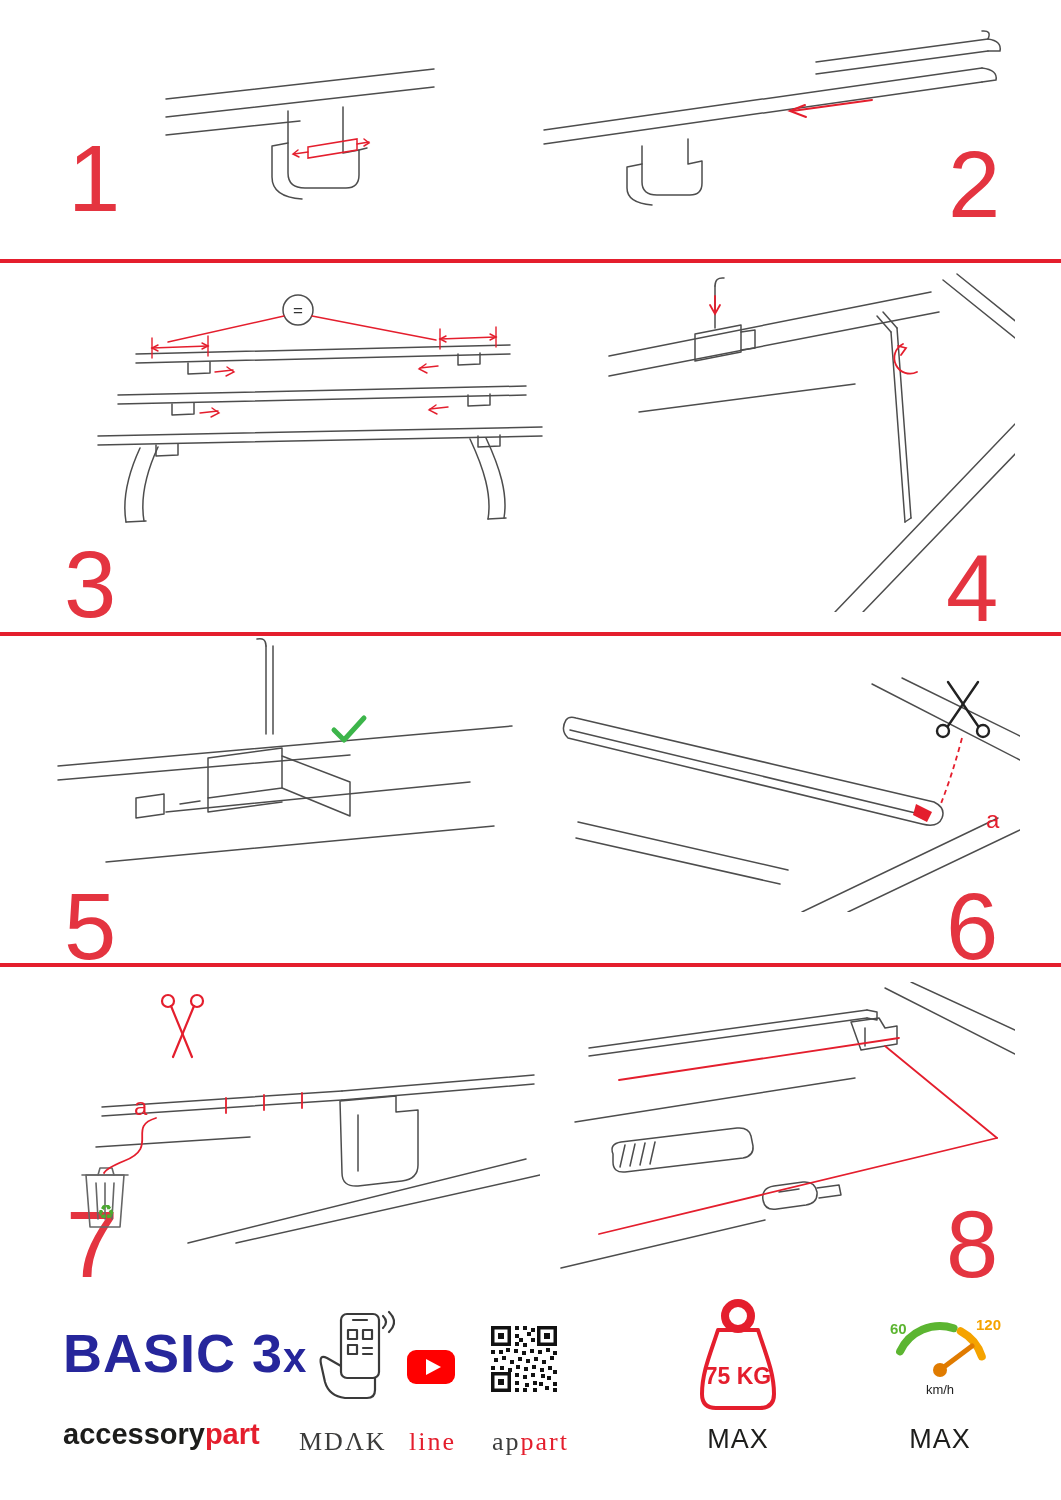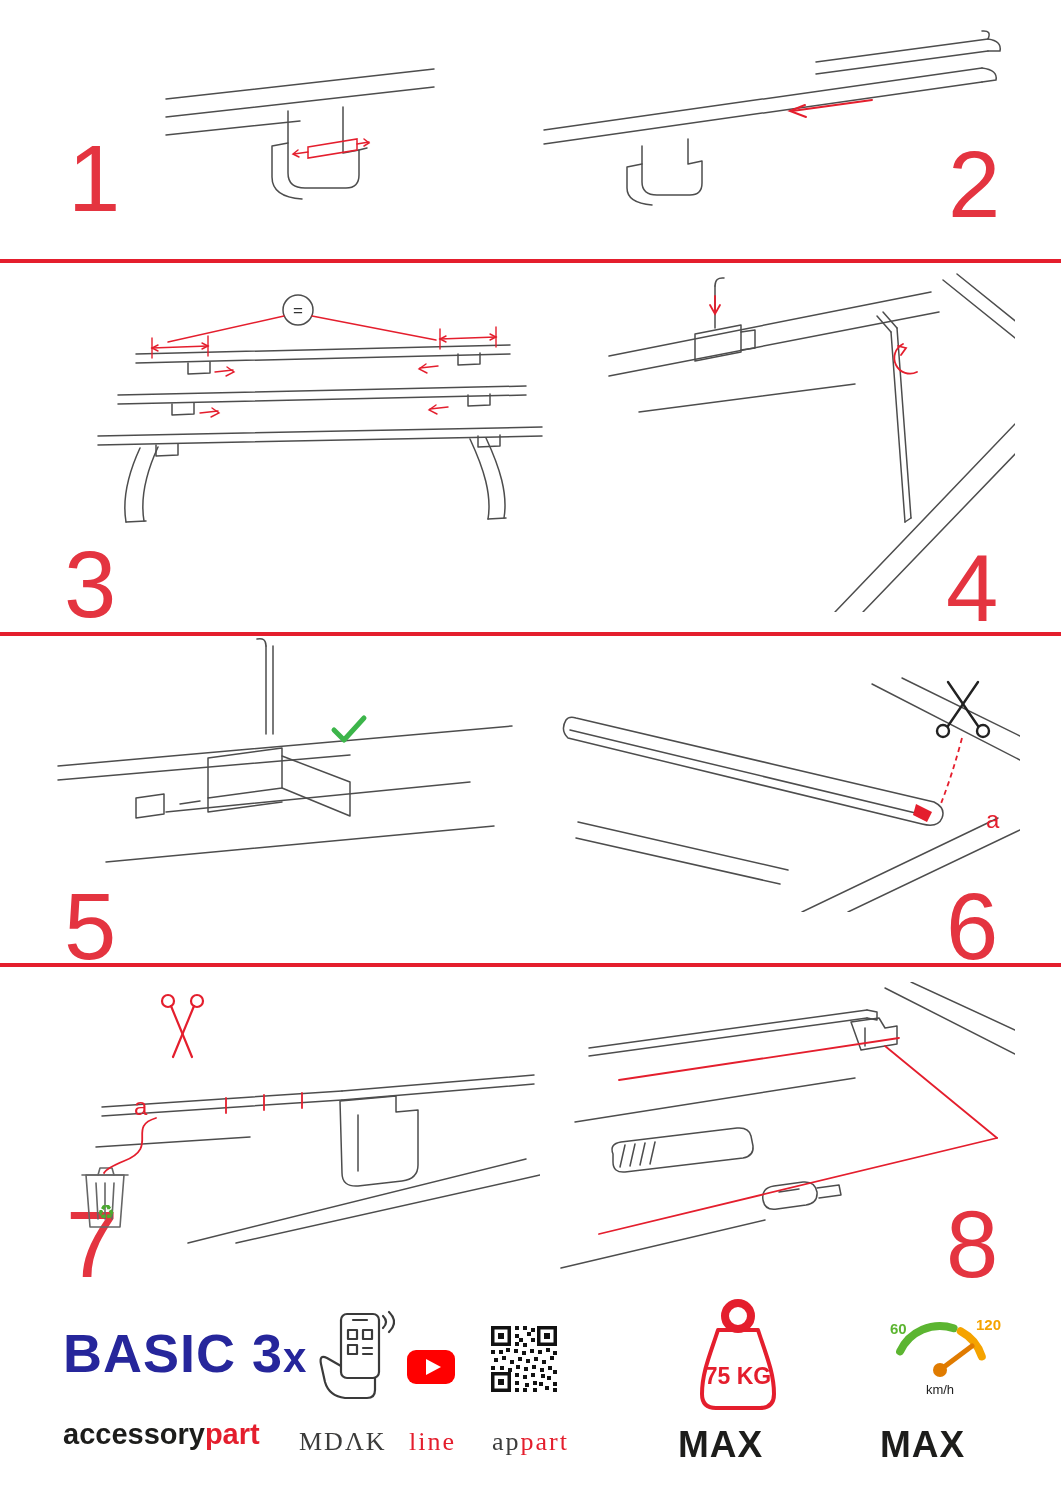--- a/index.html
+++ b/index.html
@@ -16,22 +16,22 @@
   .step-num{position:absolute;color:var(--red);font-size:94px;line-height:1;}
   .divider{position:absolute;left:0;width:1061px;height:4px;background:var(--line-red);}
   .logo{position:absolute;left:63px;top:1326px;color:var(--navy);font-weight:bold;
         font-size:54px;line-height:1;letter-spacing:1px;text-align:right;}
   .logo .sub{font-size:42px;}
   .brand{position:absolute;left:63px;top:1418px;font-size:29px;font-weight:bold;color:var(--ink);}
   .brand .red{color:var(--line-red);}
   .partner{position:absolute;font-size:26px;color:#3c3c3b;letter-spacing:2px;font-family:Liberation Serif, serif;}
   .partner.red{color:var(--line-red);}
   .partner .red{color:var(--line-red);}
-  .max-label{position:absolute;width:120px;font-size:37px;
-             color:var(--ink);letter-spacing:1px;font-weight:bold;}
+  .max-label{position:absolute;width:120px;text-align:center;font-size:27px;
+             color:var(--ink);letter-spacing:1px;}
   svg{display:block;}
   svg text{font-family:"Liberation Sans",sans-serif;}
   .recycle{font-family:"DejaVu Sans",sans-serif;}
 </style>
 </head>
 <body>
 
 <div class="page">
 
   <div class="step-num" style="left:68px;top:132px">1</div>

